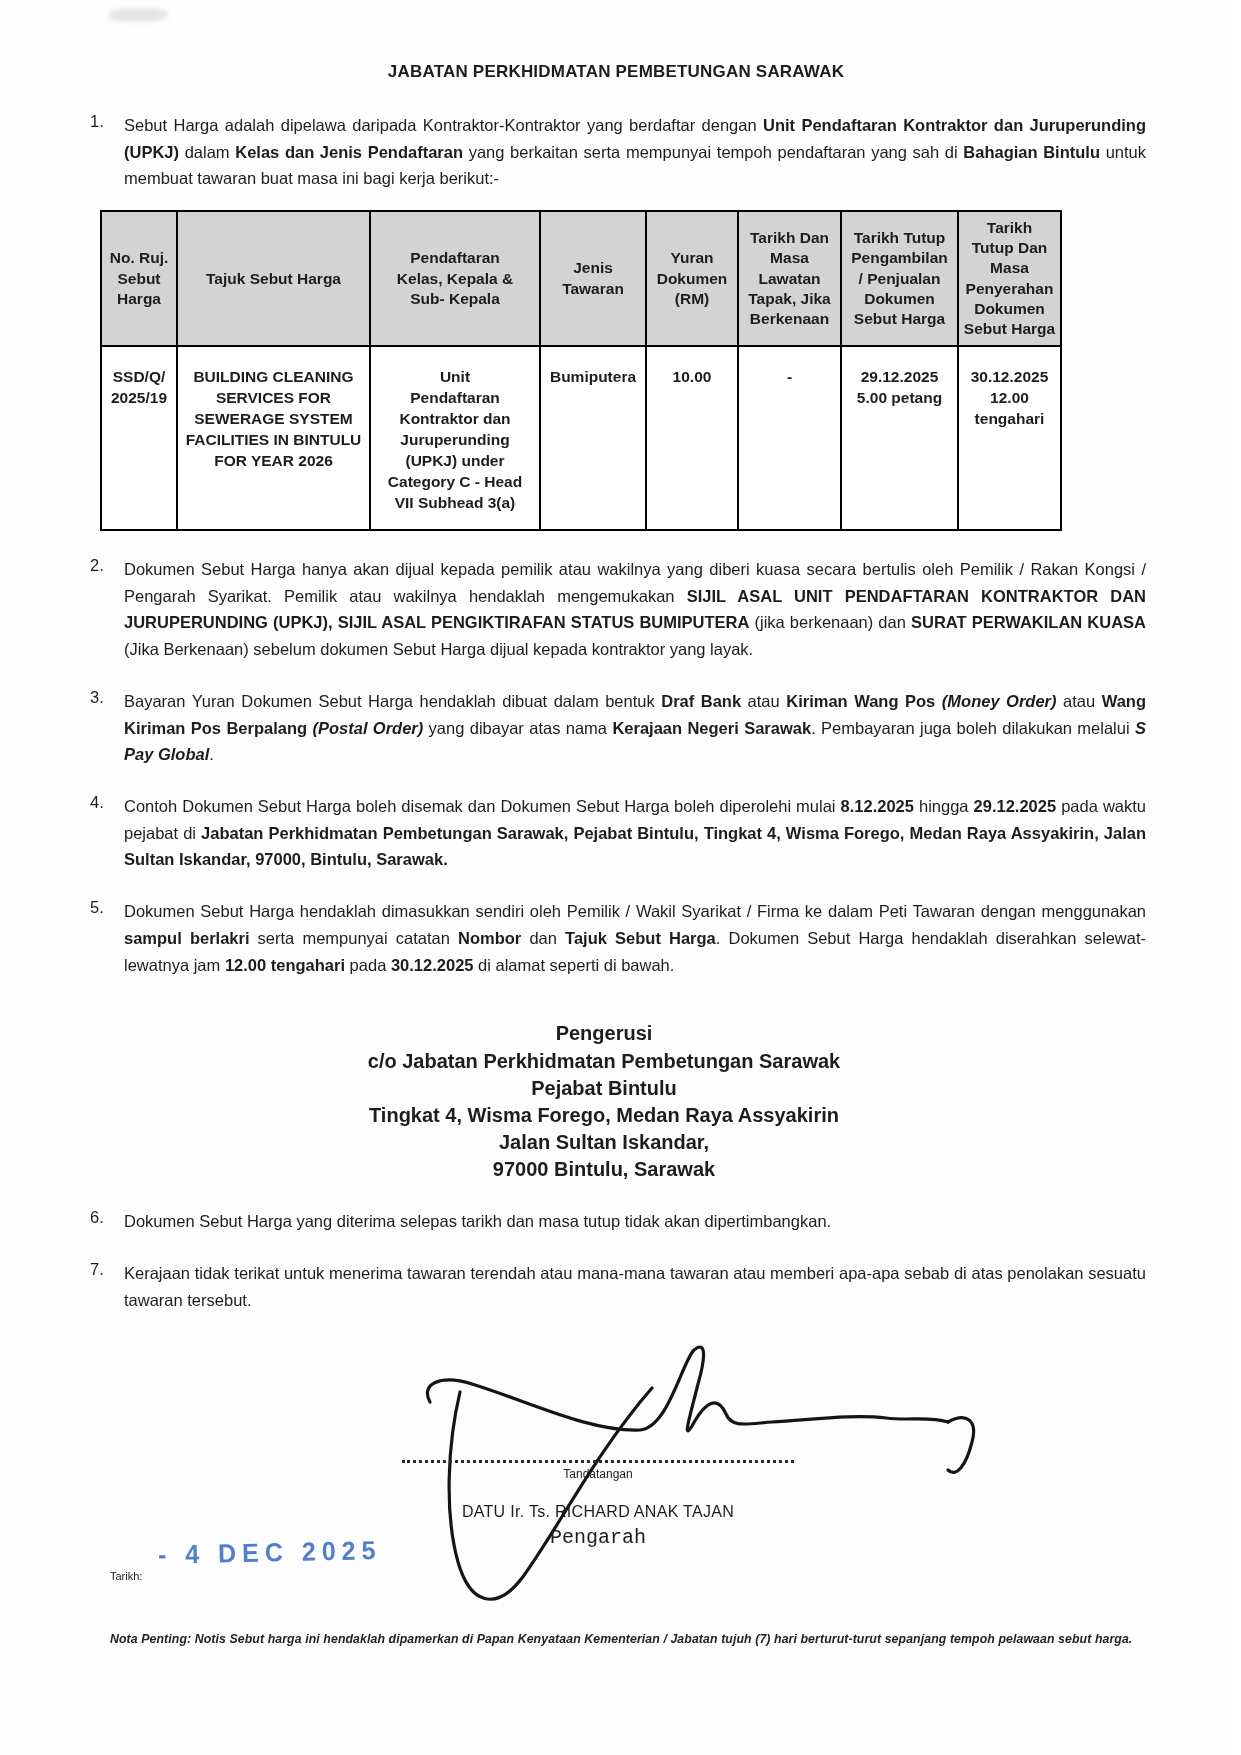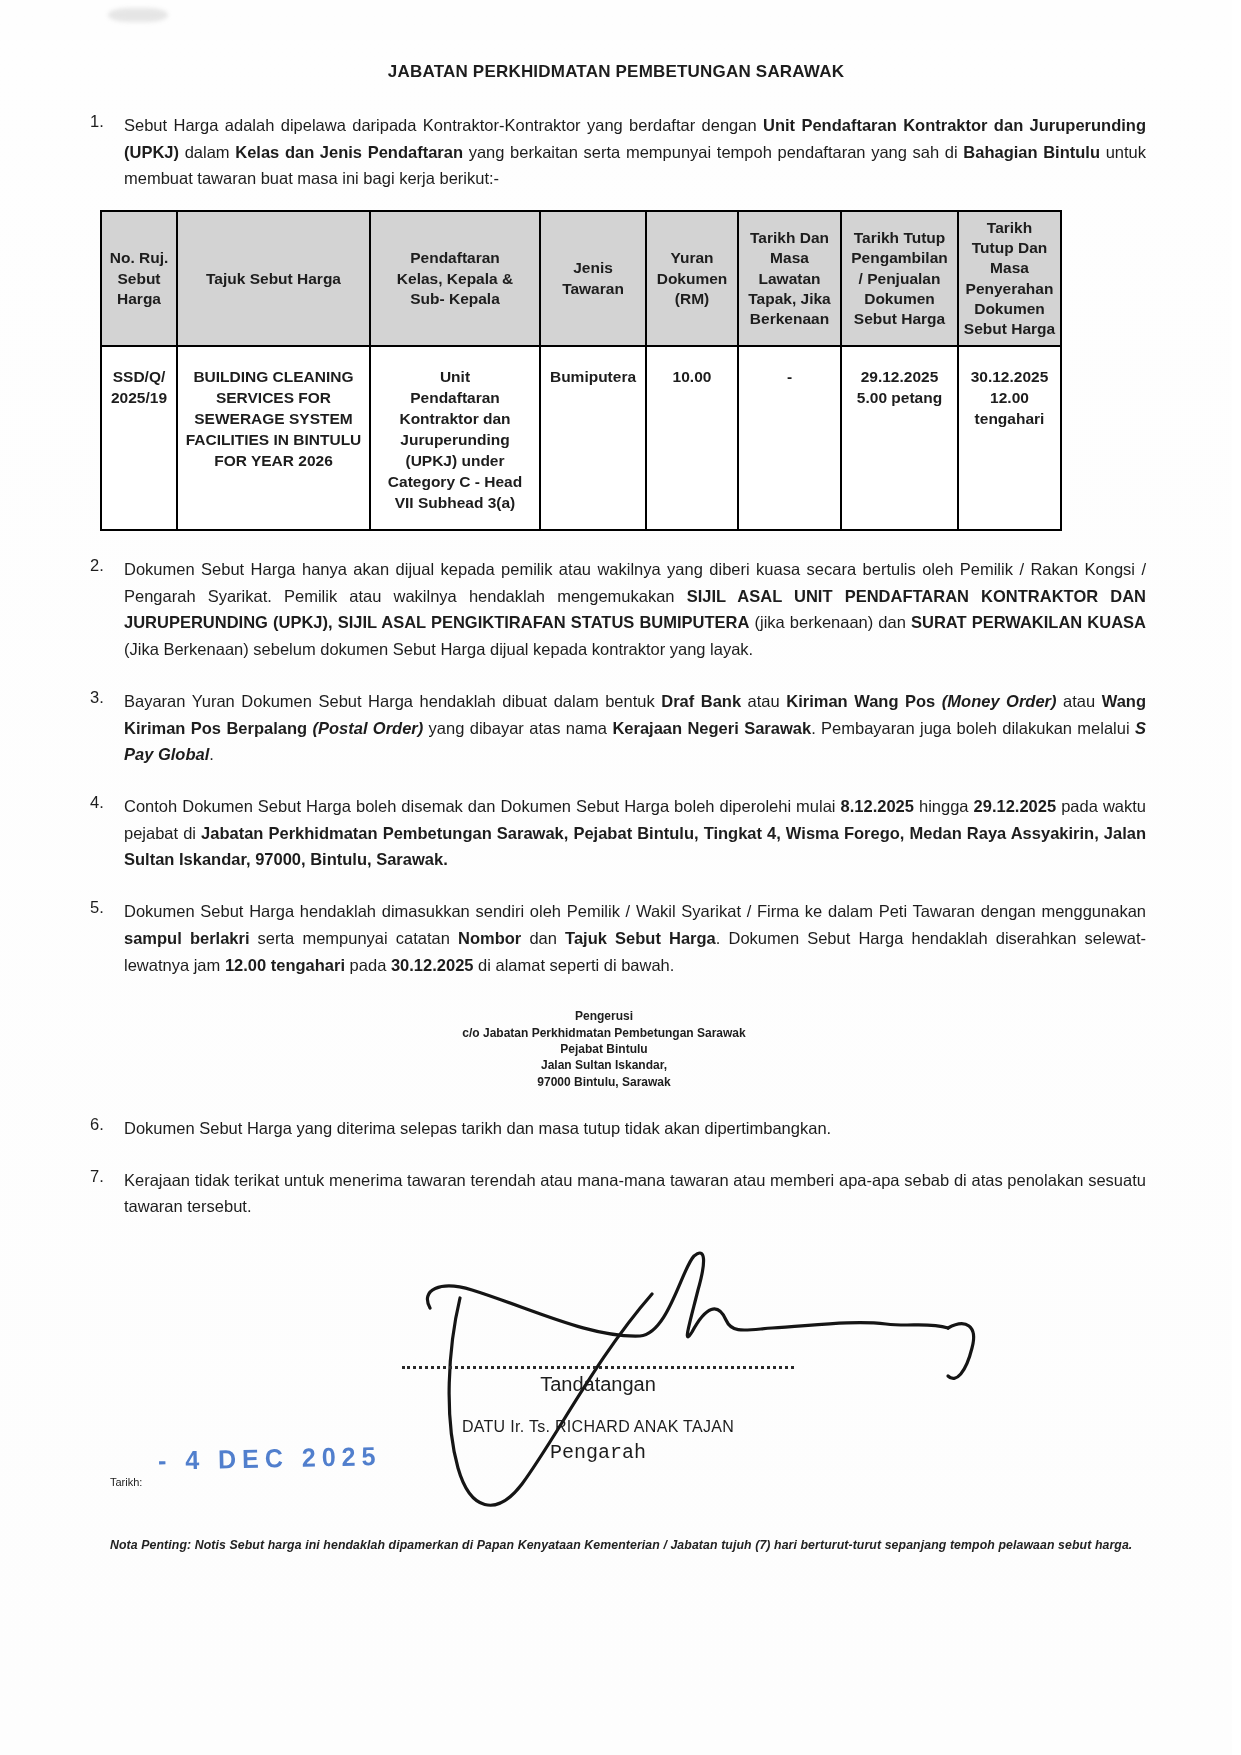--- a/index.html
+++ b/index.html
@@ -57,34 +57,34 @@
     height:156px;
     vertical-align:top;
     padding-top:20px;
     white-space:pre-line;
   }
   col.c1{width:76px;} col.c2{width:193px;} col.c3{width:170px;}
   col.c4{width:106px;} col.c5{width:92px;} col.c6{width:103px;}
   col.c7{width:117px;} col.c8{width:103px;}
 
   .address{
-    margin-top:30px;
+    margin-top:42px;
     text-align:center;
     font-weight:bold;
-    font-size:12px;
+    font-size:20px;
     line-height:1.36;
     transform:translateX(-14px);
   }
 
   
   .sig-wrap{ position:relative; height:300px; margin-top:18px; }
   .sig-scribble{ position:absolute; left:310px; top:-40px; pointer-events:none; }
   .sig-lines{ position:absolute; left:312px; top:128px; width:392px; text-align:center; }
   .dotted{ border-bottom:3px dotted #2a2a2a; height:0; width:392px; margin-bottom:4px; }
-  .sig-label{ font-size:20px; }
+  .sig-label{ font-size:12px; }
   .sig-name{ font-size:16px; margin-top:22px; letter-spacing:.3px; }
   .sig-title{ font-size:20px; margin-top:5px;font-family:Liberation Mono, monospace; }
 
   .date-row{ position:relative; margin-top:-96px; height:70px; }
   .date-label{ position:absolute; left:20px; top:34px; font-size:11px; }
   .date-stamp{
     position:absolute; left:68px; top:2px;
     color:#3f72c8; font-weight:bold; font-size:25px;
     letter-spacing:6px; transform:rotate(-1.2deg) scaleY(1.05);
     opacity:.9; white-space:nowrap;
@@ -197,20 +197,21 @@
 
     <div class="item">
       <div class="num">5.</div>
       <div class="txt"><span>Dokumen Sebut Harga hendaklah dimasukkan sendiri oleh Pemilik / Wakil Syarikat / Firma ke dalam Peti Tawaran dengan menggunakan </span><span style="font-weight: bold;">sampul berlakri</span><span> serta mempunyai catatan </span><span style="font-weight: bold;">Nombor</span><span> dan </span><span style="font-weight: bold;">Tajuk Sebut Harga</span><span>. Dokumen Sebut Harga hendaklah diserahkan selewat-lewatnya jam </span><span style="font-weight: bold;">12.00 tengahari</span><span> pada </span><span style="font-weight: bold;">30.12.2025</span><span> di alamat seperti di bawah.</span></div>
     </div>
 
     <div class="address">
         <div>Pengerusi</div>
         <div>c/o Jabatan Perkhidmatan Pembetungan Sarawak</div>
         <div>Pejabat Bintulu</div>
+        <div>Tingkat 4, Wisma Forego, Medan Raya Assyakirin</div>
         <div>Jalan Sultan Iskandar,</div>
         <div>97000 Bintulu, Sarawak</div>
       </div>
 
     <div class="item">
       <div class="num">6.</div>
       <div class="txt"><span>Dokumen Sebut Harga yang diterima selepas tarikh dan masa tutup tidak akan dipertimbangkan.</span></div>
     </div>
 
     <div class="item">

